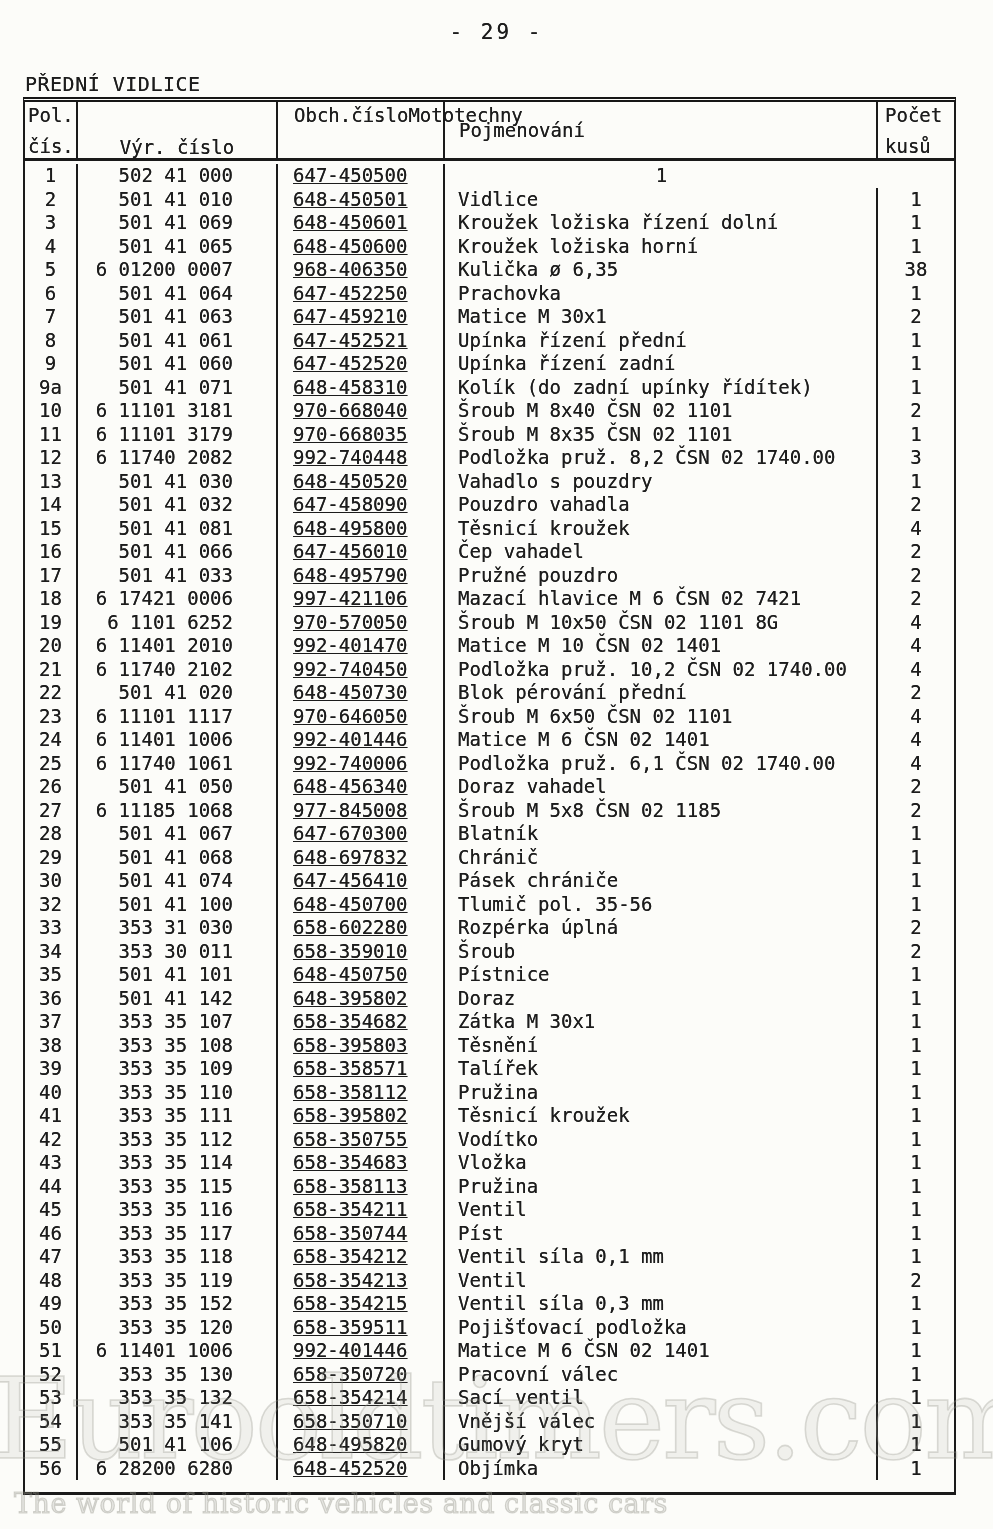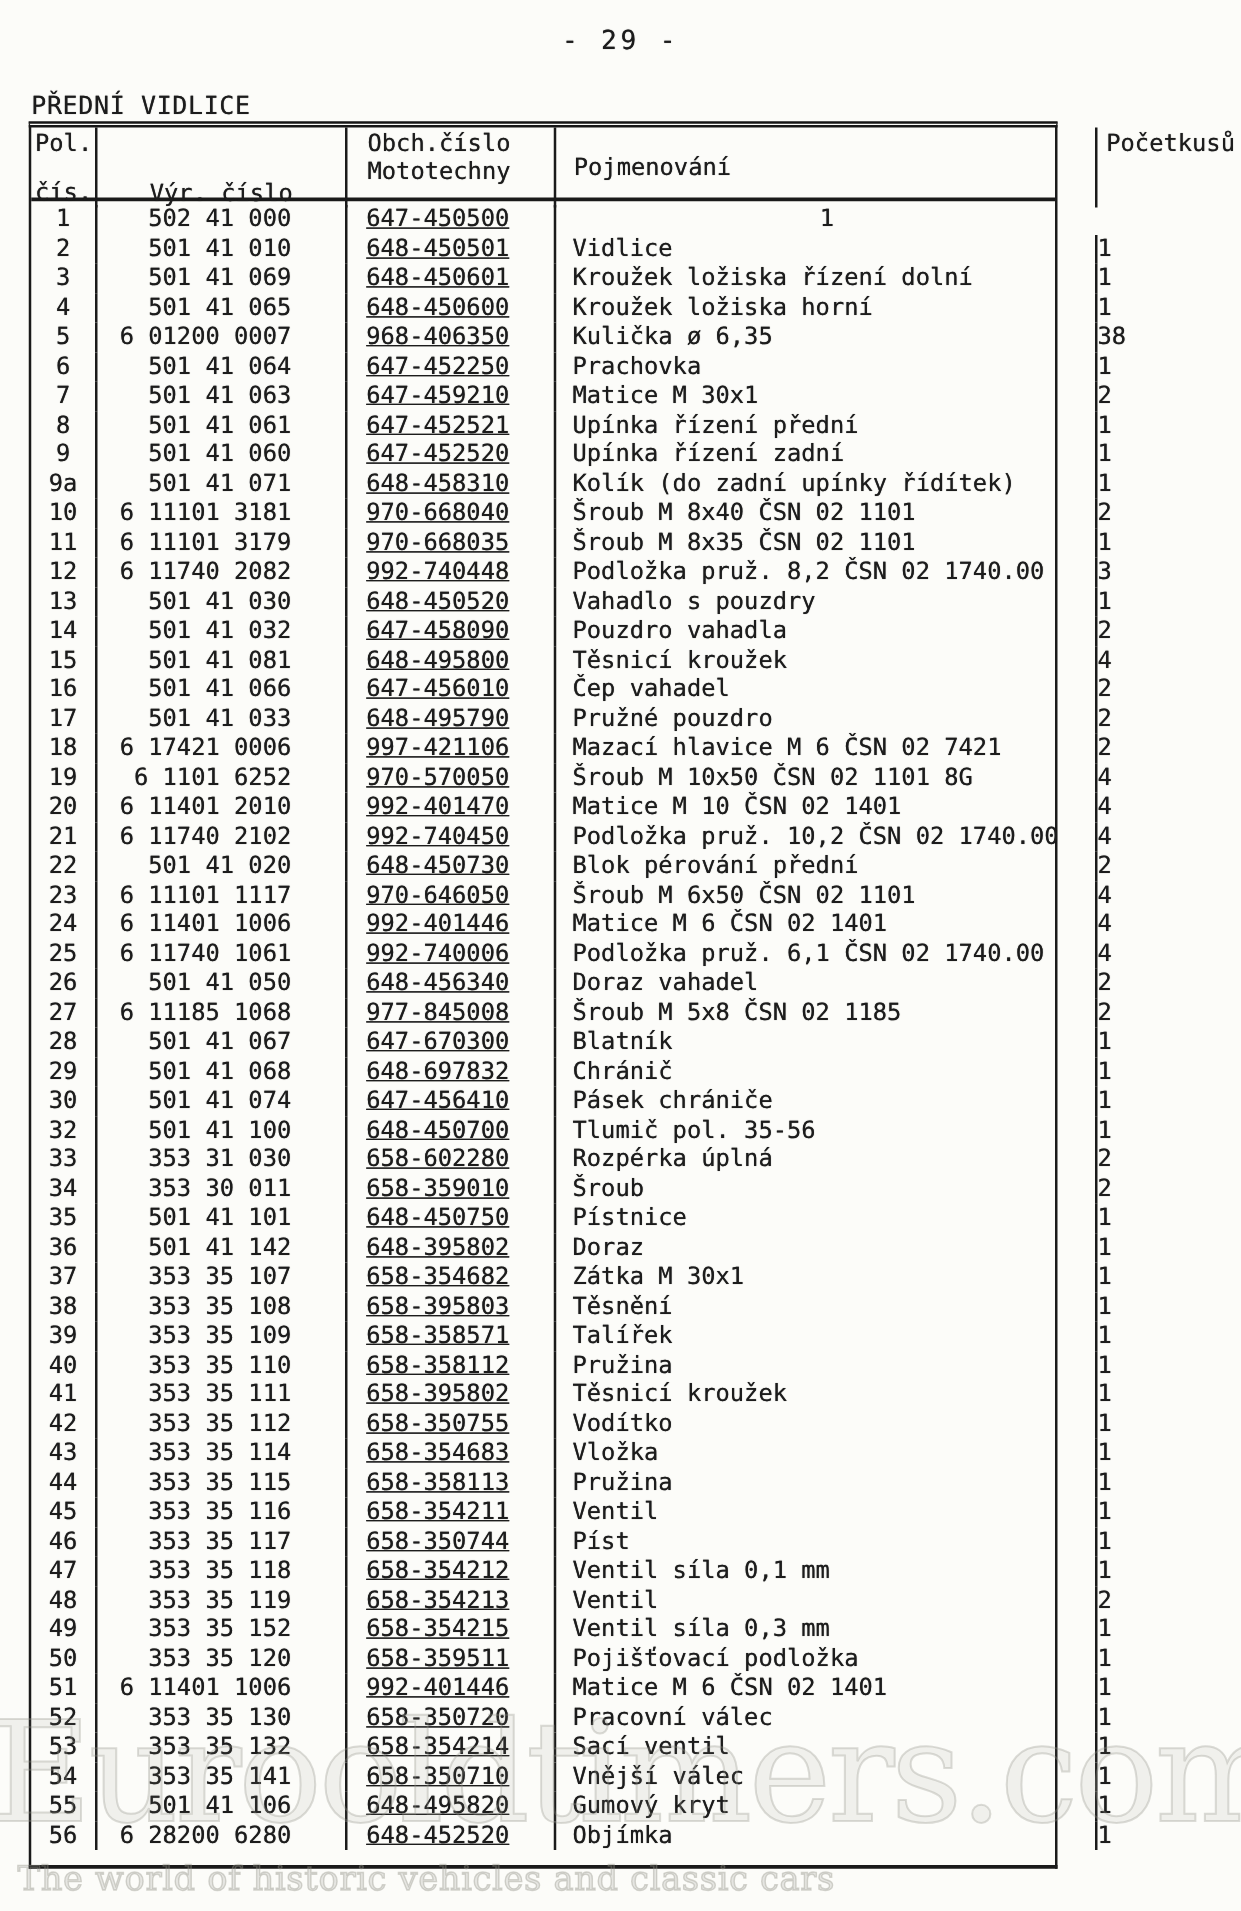--- a/index.html
+++ b/index.html
@@ -12,36 +12,36 @@
   .ink{ text-shadow:0 0 0.6px rgba(25,25,25,0.85); }
   .pageno{
     position:absolute;top:20px;left:0;width:993px;text-align:center;
     font-size:21px;letter-spacing:3px;
   }
   .section-title{
     position:absolute;top:72px;left:25px;
     font-size:20px;letter-spacing:0.5px;
   }
   .tbl{
-    position:absolute;top:97px;left:23px;width:823px;
+    position:absolute;top:97px;left:23px;width:933px;
     border-left:2px solid #1a1a1a;border-right:2px solid #1a1a1a;
     border-top:5px double #161616;border-bottom:3px solid #1a1a1a;
     box-sizing:border-box;
   }
   .hdr{
     display:grid;grid-template-columns:53px 200px 167px 433px 1fr;
     border-bottom:3px solid #1a1a1a;height:56px;font-size:19px;
   }
   .hcell{box-sizing:border-box;}
   .bR{border-right:2px solid #1a1a1a;}
   .h-pos{display:flex;flex-direction:column;justify-content:space-between;padding:2px 1px 1px 3px;}
   .h-vyr{display:flex;align-items:flex-end;justify-content:center;}
-  .h-obch{display:flex;flex-direction:column;justify-content:flex-start;padding:2px 0 18px 16px;}
+  .h-obch{display:flex;justify-content:flex-start;padding:2px 0 18px 16px;}
   .h-name{display:flex;align-items:center;padding-left:14px;}
-  .h-qty{display:flex;flex-direction:row;justify-content:space-between;padding:2px 0 1px 7px;}
+  .h-qty{display:flex;flex-direction:column;justify-content:space-between;padding:2px 0 1px 7px;}
   .tbody{padding:3px 0 12px 0;}
   .row{
     display:grid;grid-template-columns:53px 200px 167px 433px 1fr;
     height:23.5px;line-height:23.6px;font-size:19px;
   }
   .cell{white-space:nowrap;box-sizing:border-box;}
   .c-pos{text-align:center;}
   .c-vyr{text-align:right;padding-right:43px;}
   .c-obch{padding-left:15px;text-decoration:underline;}
   .c-name{padding-left:13px;}

